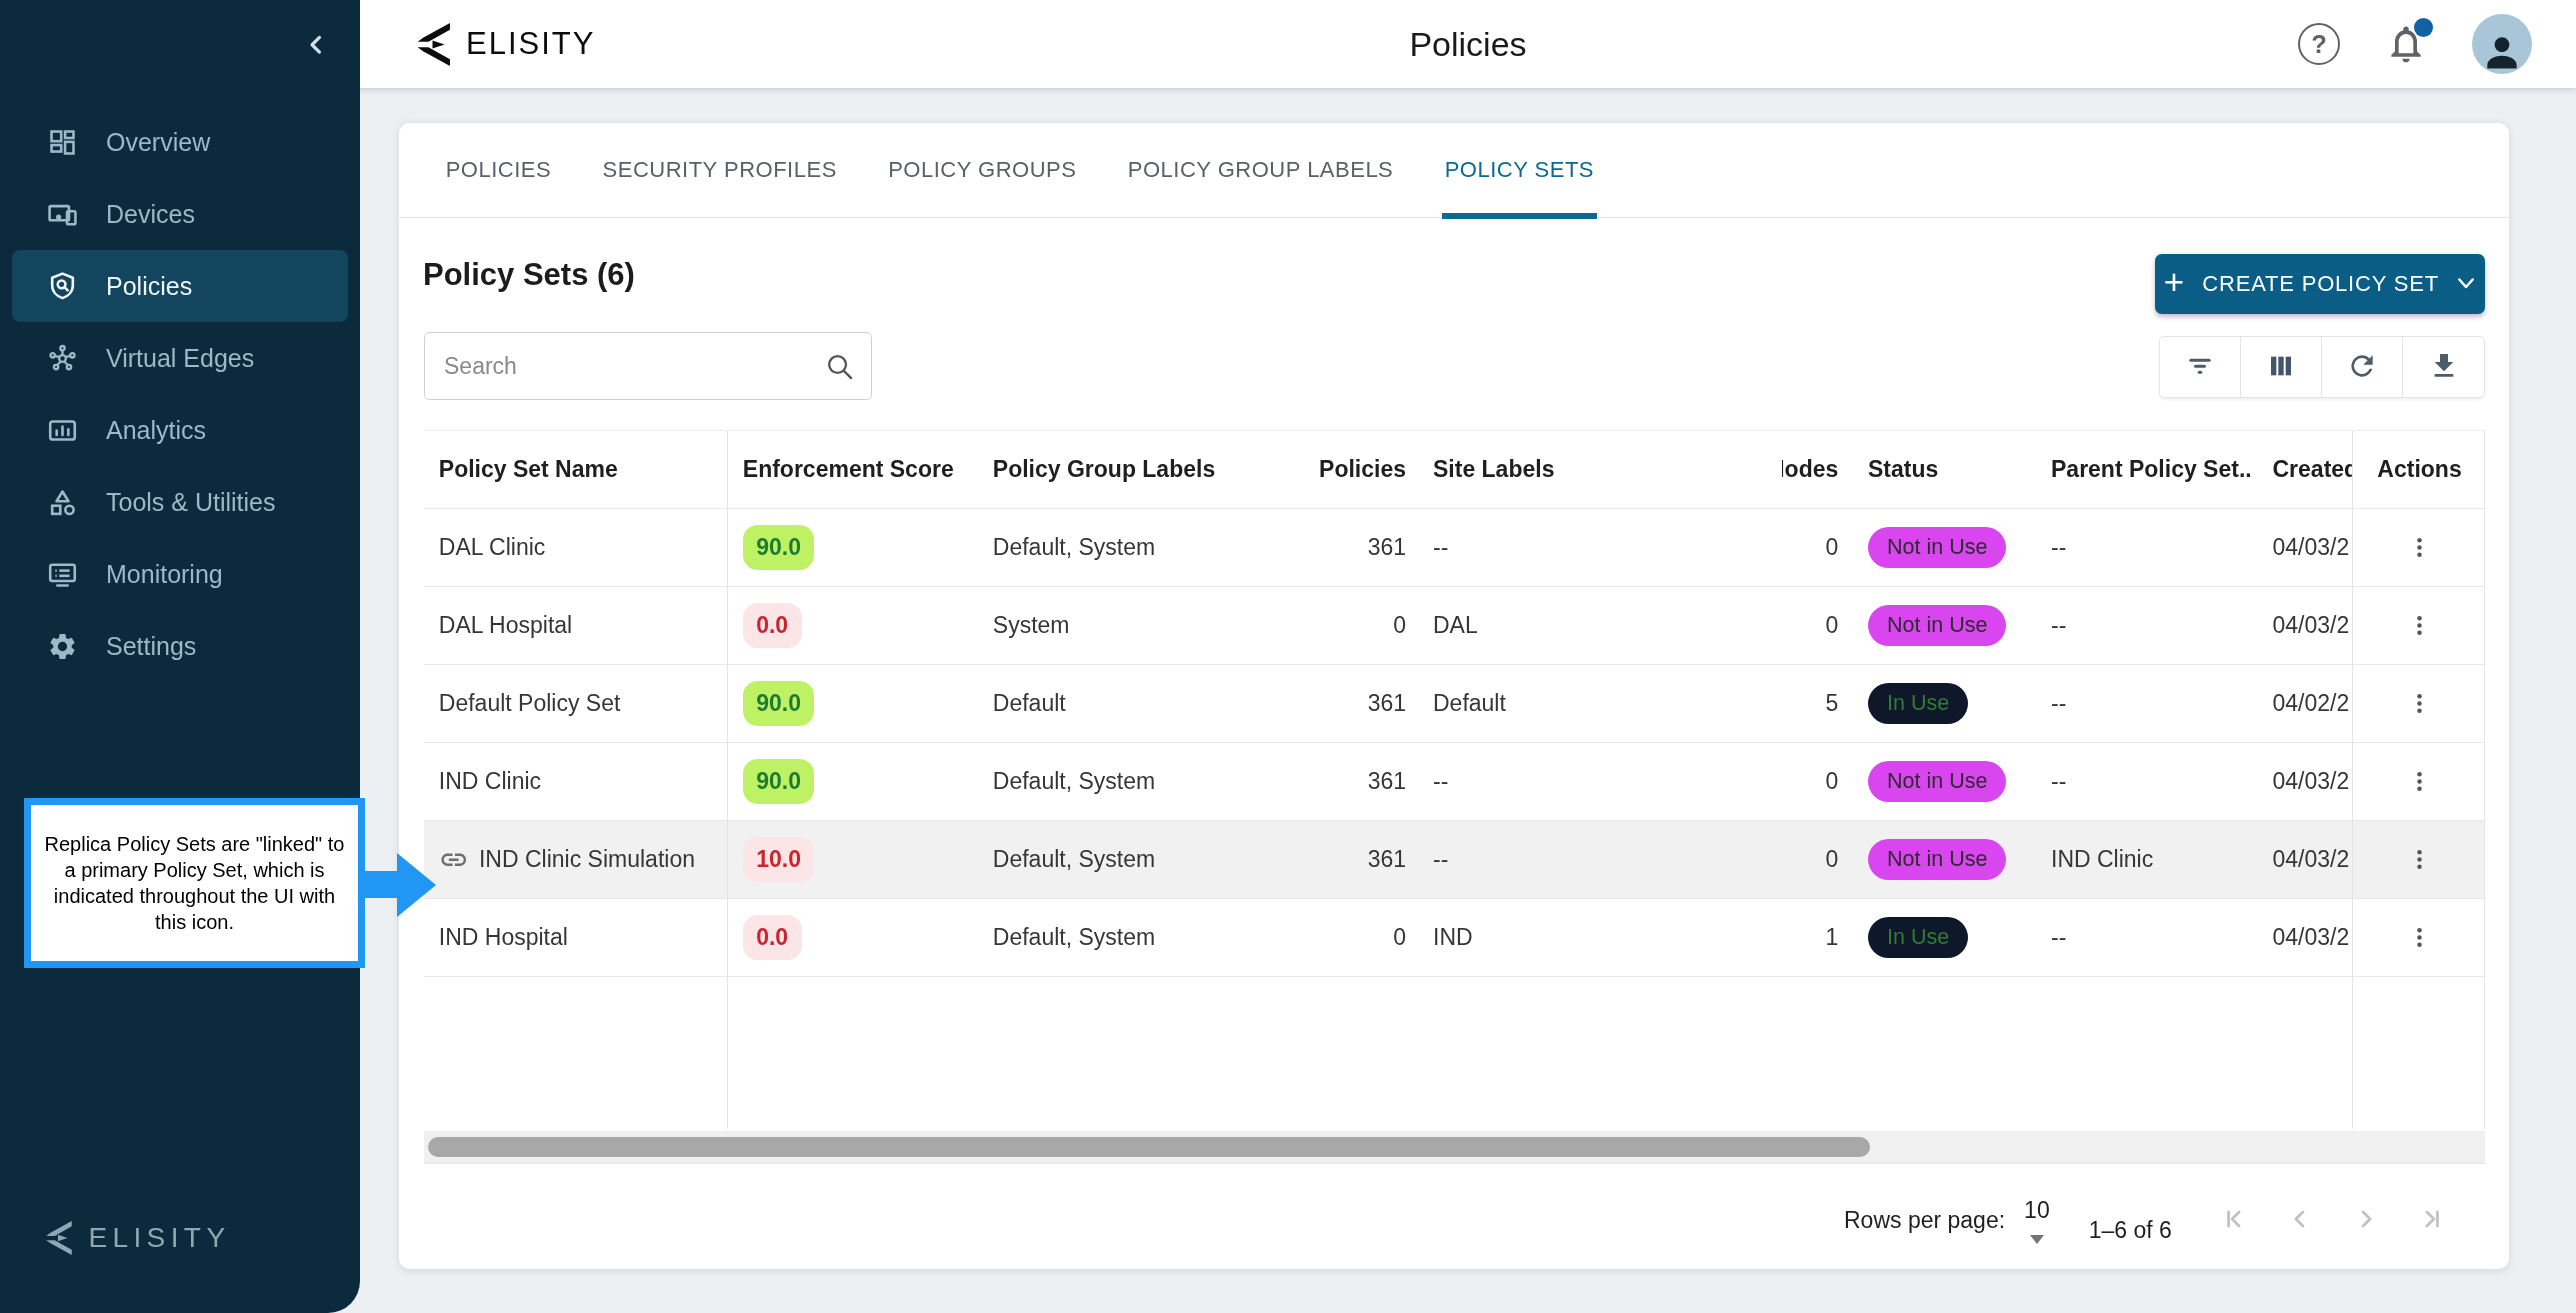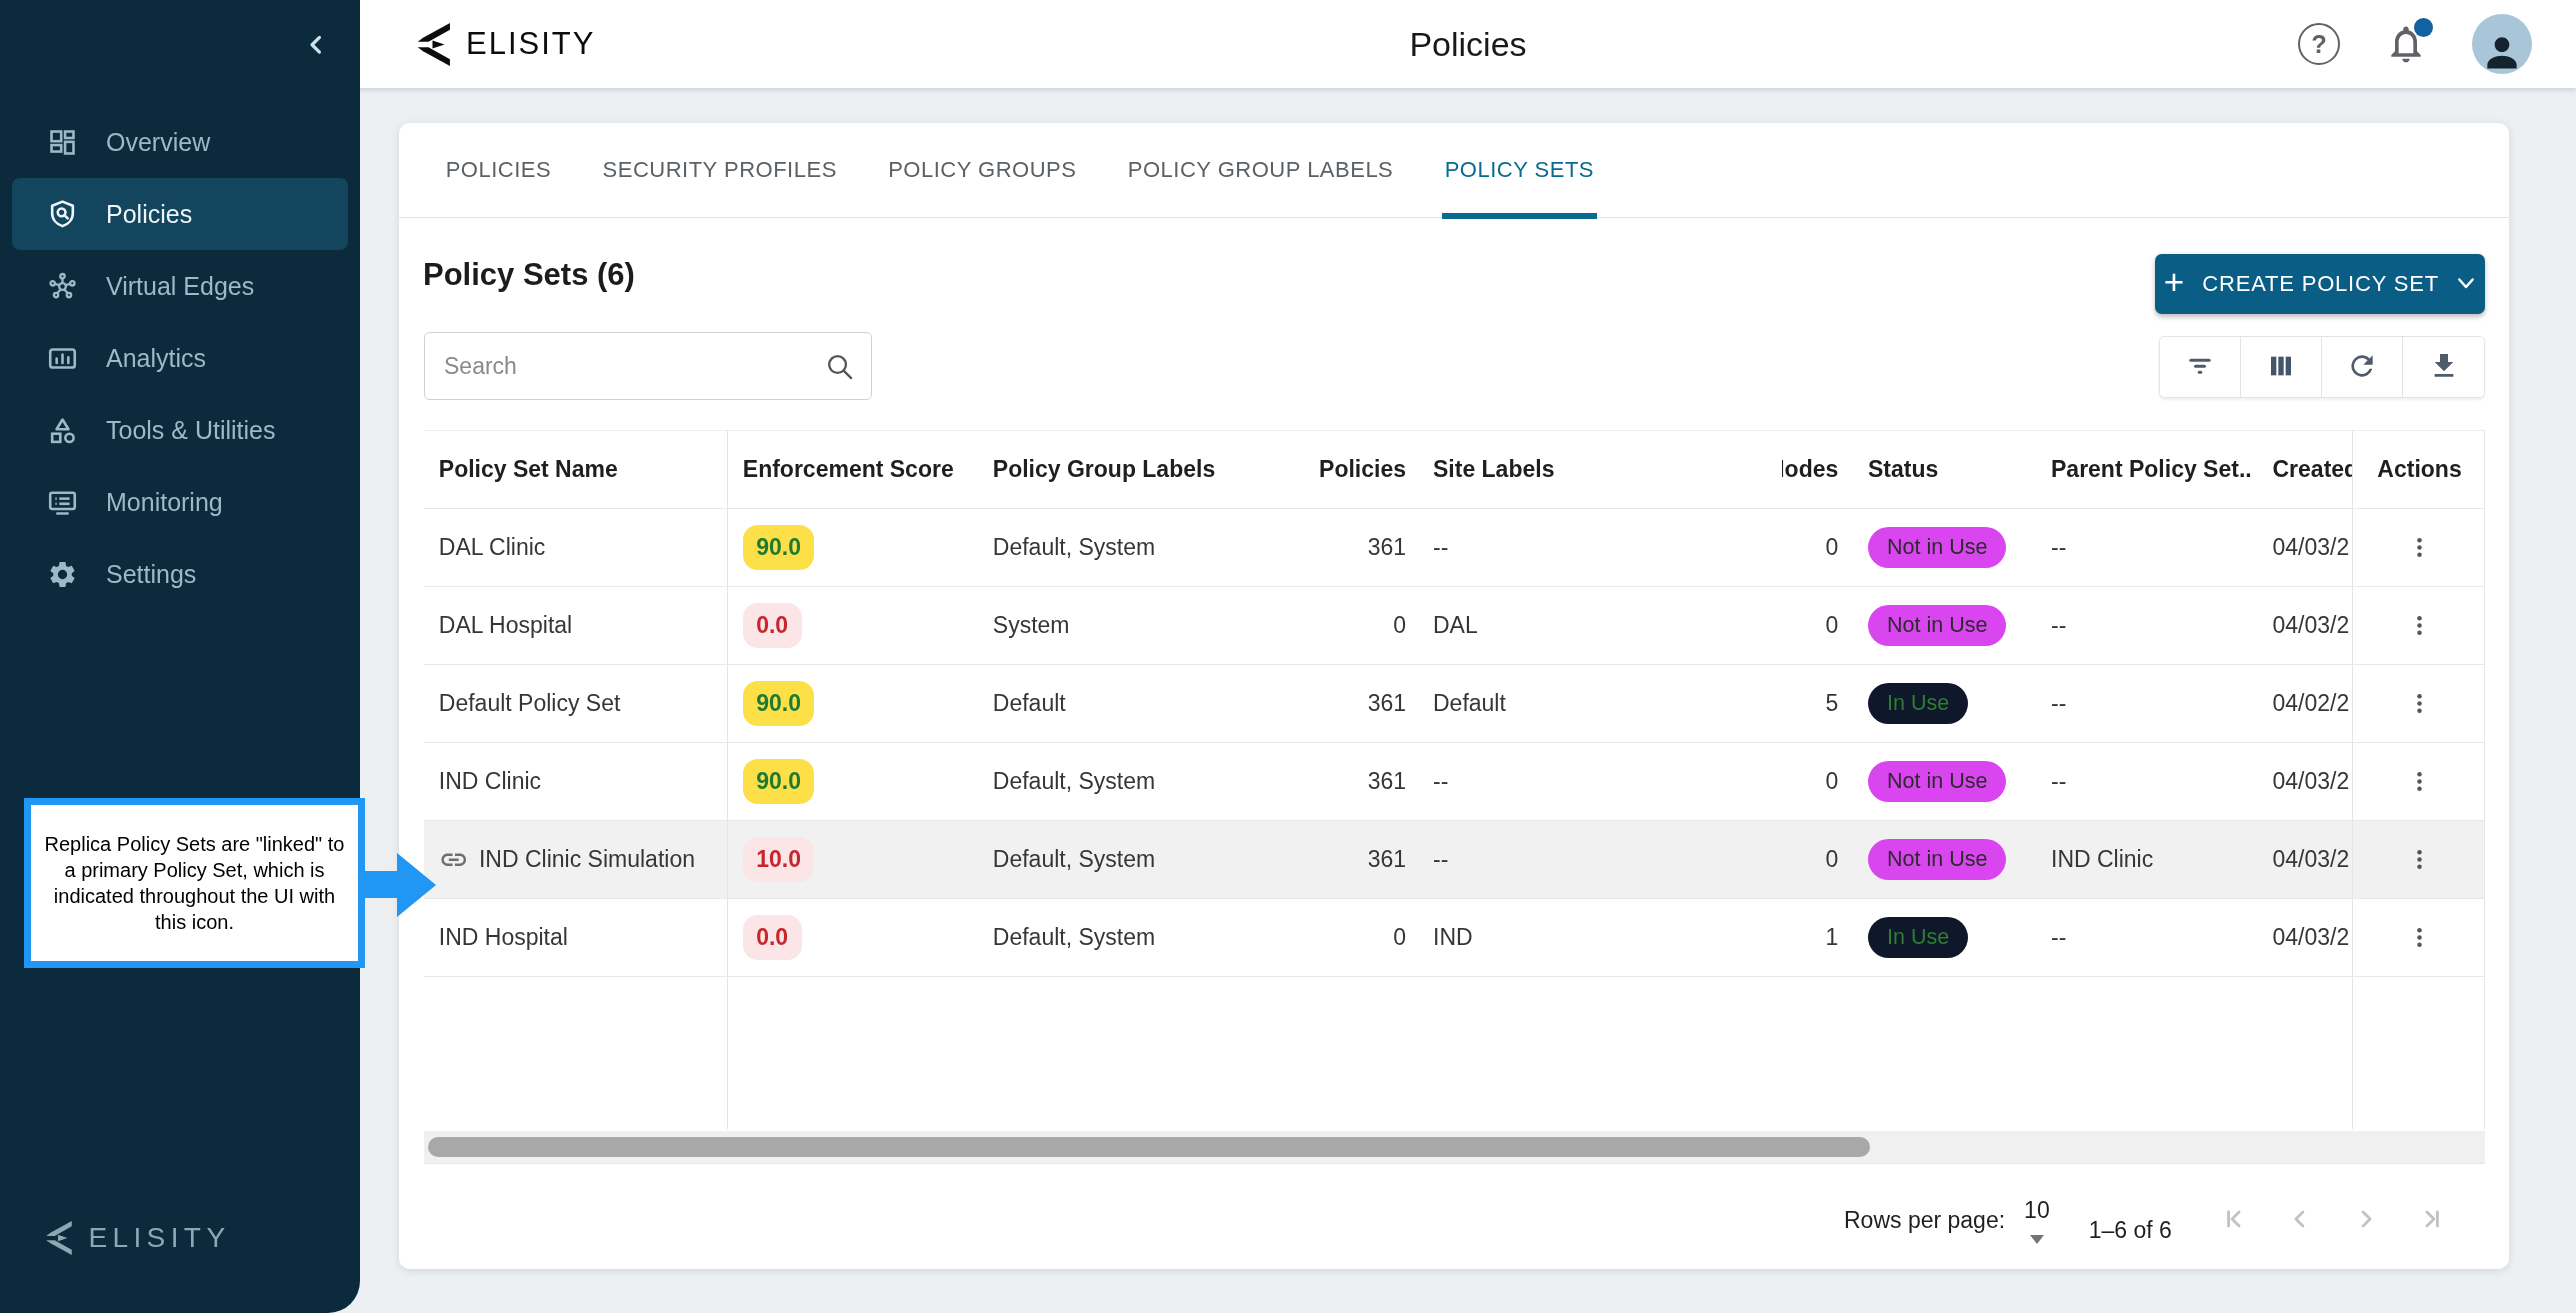--- a/index.html
+++ b/index.html
@@ -79,21 +79,21 @@
   .c3 { padding-left:14.8px; }
   .c4 { justify-content:flex-end; padding-right:8px; padding-left:0; }
   .c5 { padding-left:19px; }
   .c6 { justify-content:flex-end; padding-right:10.7px; padding-left:0; }
   .c7 { padding-left:19px; }
   .c8 { padding-left:21px; }
   .c9 { padding-left:21.5px; }
   .c10 { justify-content:center; padding-left:0; border-left:1.3px solid #e4e4e4; }
   .c1 { border-right:1.3px solid #e4e4e4; gap:10.7px; }
   .pill-score { padding:9.4px 13.4px; border-radius:14.8px; font-weight:700; font-size:23px; }
-  .score-green { background:#fde047; color:#1e7b34; }
+  .score-green { background:#bef264; color:#1e7b34; }
   .score-red { background:#fbe5e7; color:#c9252d; }
   .pill-status { padding:8px 19px; border-radius:23px; font-size:21.5px; }
   .status-gray { background:#d946ef; color:#2b2b2b; }
   .status-green { background:#0f172a; color:#2e7d32; }
   .dots-btn { background:none; border:none; cursor:pointer; display:flex; }
 
   .scrolltrack { position:absolute; left:25px; top:1008px; width:2061px; height:32px; background:#f0f0f0; }
   .scrollthumb { position:absolute; left:4px; top:6px; width:1442px; height:20px; border-radius:10px; background:#a8a8a8; cursor:pointer; }
 
   .tfooter { position:absolute; left:25px; top:1040px; width:2061px; height:81px; border-top:1.3px solid #e6e6e6;
@@ -161,20 +161,32 @@
           <svg width="31" height="31" viewBox="0 0 24 24">
             <g fill="none" stroke="#9db8c6" stroke-width="2">
               <rect x="3.5" y="3.5" width="7.5" height="7.5"></rect>
               <rect x="14" y="3.5" width="6.5" height="5"></rect>
               <rect x="3.5" y="14" width="7.5" height="5"></rect>
               <rect x="14" y="11.5" width="6.5" height="9"></rect>
             </g>
           </svg>
         </span>
         <span>Overview</span>
+      </div>
+      <div class="nav-item">
+        <span class="nicon">
+          <svg width="31" height="31" viewBox="0 0 24 24">
+            <g fill="none" stroke="#9db8c6" stroke-width="2">
+              <rect x="2" y="5.5" width="15" height="11" rx="1"></rect>
+              <rect x="15.5" y="9.5" width="6.5" height="10" rx="1"></rect>
+              <circle cx="9" cy="14" r="1" fill="#9db8c6"></circle>
+            </g>
+          </svg>
+        </span>
+        <span>Devices</span>
       </div>
       <div class="nav-item active">
         <span class="nicon">
           <svg width="31" height="31" viewBox="0 0 24 24">
             <g fill="none" stroke="#9db8c6" stroke-width="2">
               <path d="M12 2l8 3.2V11c0 4.8-3.3 8.5-8 10-4.7-1.5-8-5.2-8-10V5.2L12 2z" stroke-linejoin="round"></path>
               <circle cx="11.3" cy="10.3" r="3"></circle>
               <line x1="13.5" y1="12.5" x2="16" y2="15" stroke-linecap="round"></line>
             </g>
           </svg>

